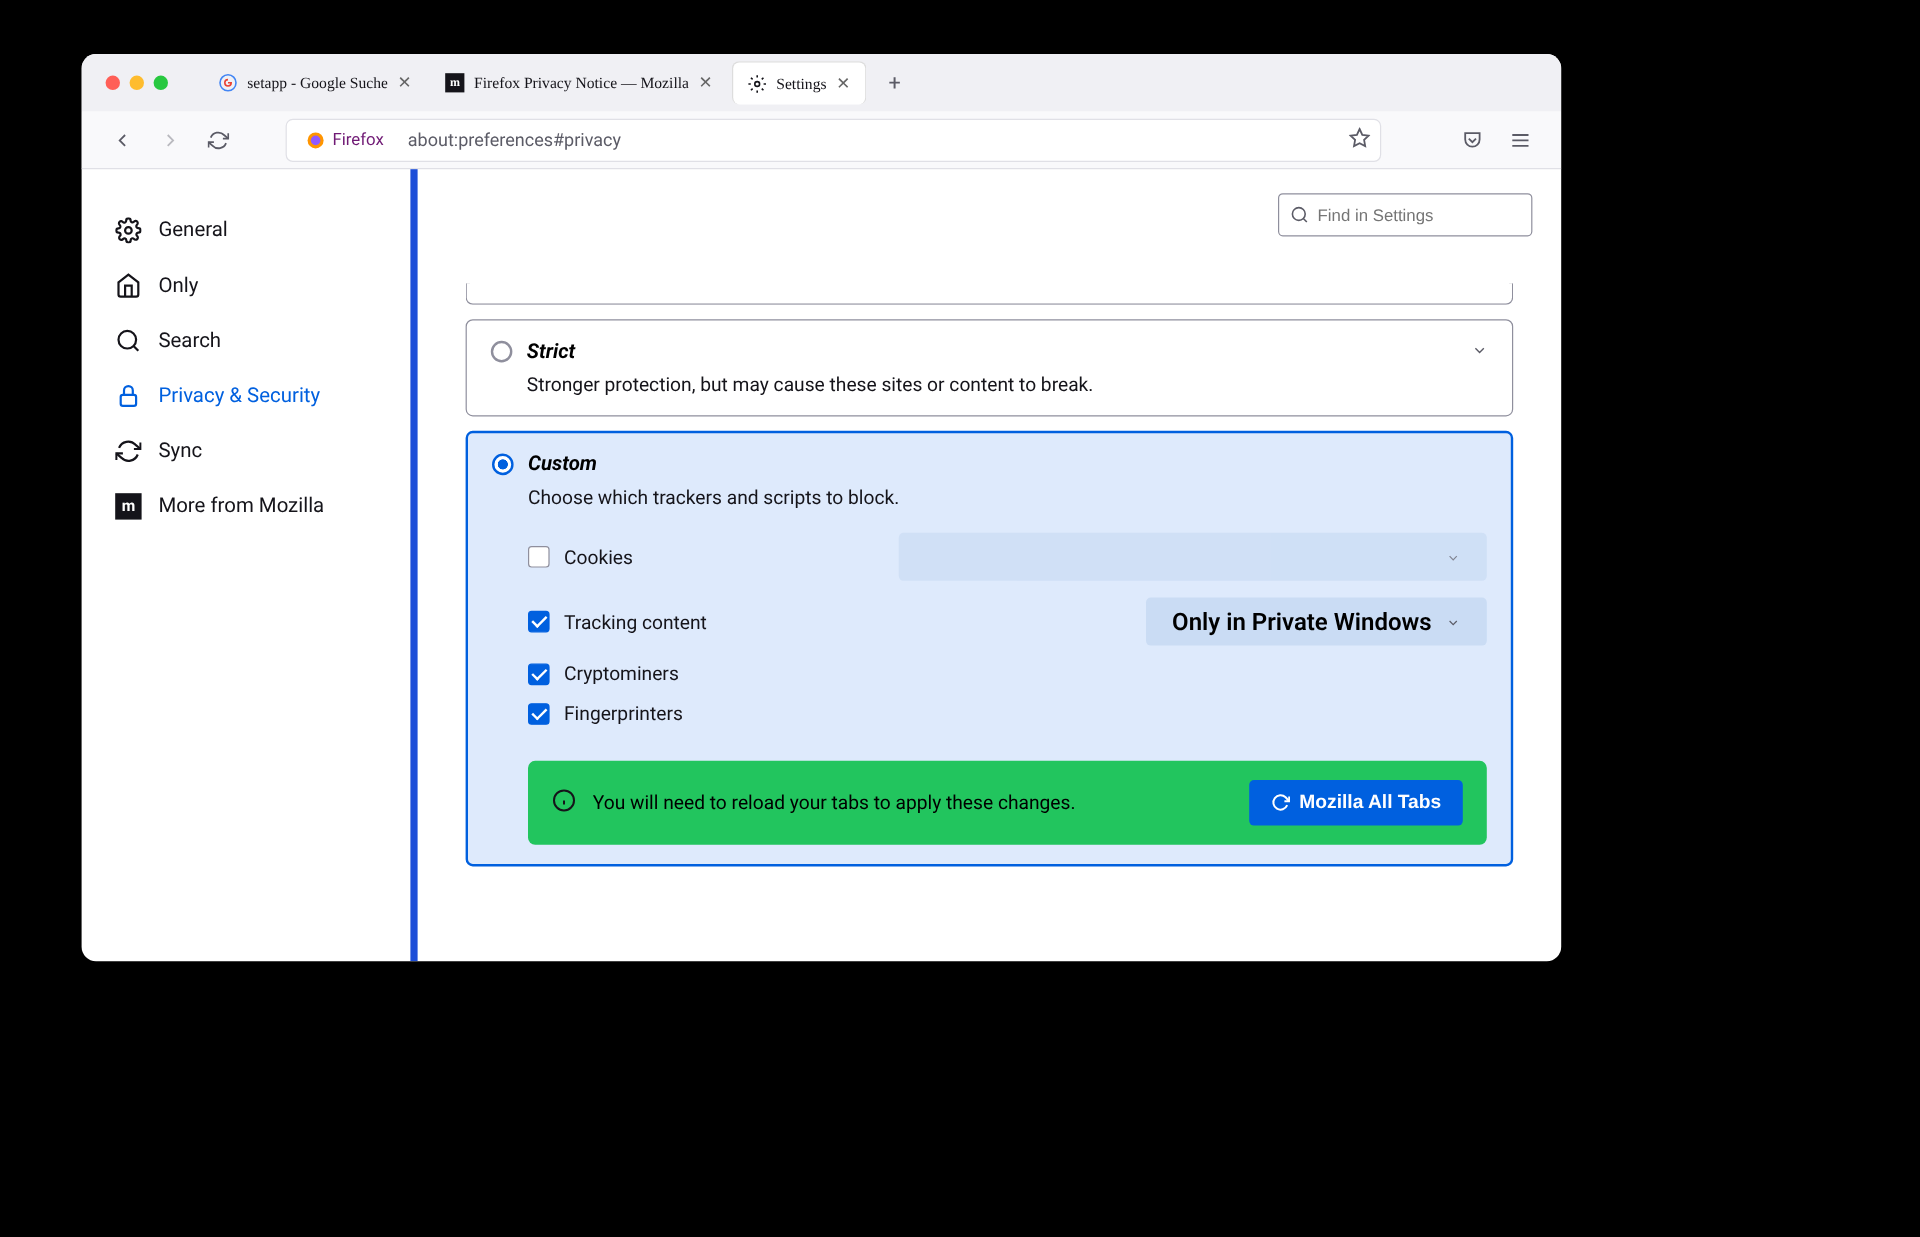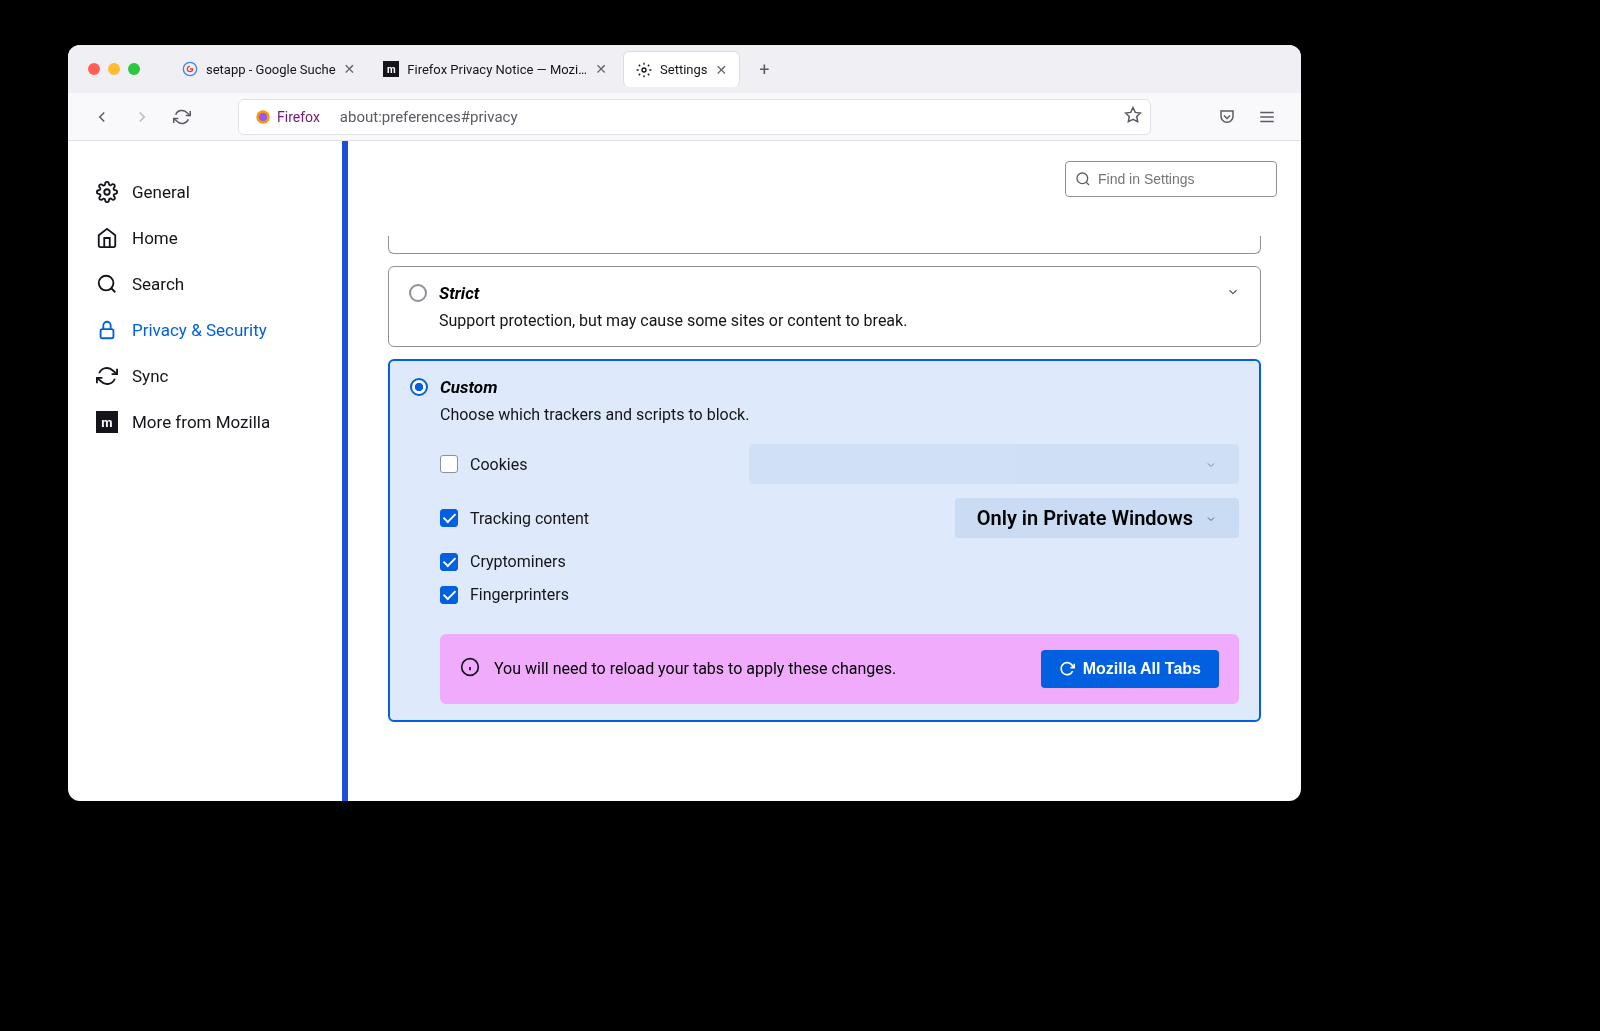--- a/index.html
+++ b/index.html
@@ -38,20 +38,21 @@
   display: flex;
   align-items: center;
   padding: 0 12px;
   height: 36px;
   margin-right: 4px;
   border-radius: 6px;
   font-size: 13px;
   color: #15141a;
   gap: 8px;
   min-width: 0;
+  font-family: Liberation Serif, serif;
 }
 .tab.active {
   background: #fff;
   border: 1px solid #ddd;
   border-bottom: none;
 }
 .tab .favicon { width: 16px; height: 16px; flex-shrink: 0; display:flex; align-items:center; justify-content:center;}
 .tab .title { white-space: nowrap; overflow: hidden; text-overflow: ellipsis; max-width: 180px; }
 .tab .close-x { color: #666; cursor: pointer; font-size: 14px;}
 .newtab { width: 28px; height: 28px; display:flex; align-items:center; justify-content:center; color:#5b5b66; font-size:18px; cursor:pointer; margin-left:6px;}
@@ -185,21 +186,21 @@
   font-size: 20px; font-weight:600;
   cursor:pointer;
   min-width: 240px;
   justify-content: space-between;
 }
 .opt-select.disabled { opacity: 0.7; }
 .opt-select .chev { color:#5b5b66; }
 .reload-box {
   margin-left: 30px;
   margin-top: 30px;
-  background: #f0abfc;
+  background: #22c55e;
   border-radius: 6px;
   padding: 16px 20px;
   display:flex;
   align-items:center;
   gap: 14px;
 }
 .reload-box .info-icon { flex-shrink:0; color:#15141a;}
 .reload-box .msg { font-size: 16px; flex:1; line-height:1.5; }
 .reload-btn {
   background: #0060df;
@@ -316,21 +317,21 @@
             </span>
           <span>General</span>
         </div>
         <div class="side-item">
           <span class="icon">
               <svg viewBox="0 0 24 24" fill="none" stroke="currentColor" stroke-width="2">
                 <path d="M3 9l9-7 9 7v11a2 2 0 0 1-2 2H5a2 2 0 0 1-2-2z"></path>
                 <polyline points="9 22 9 12 15 12 15 22"></polyline>
               </svg>
             </span>
-          <span>Home</span>
+          <span>Only</span>
         </div>
         <div class="side-item">
           <span class="icon">
               <svg viewBox="0 0 24 24" fill="none" stroke="currentColor" stroke-width="2">
                 <circle cx="11" cy="11" r="8"></circle>
                 <line x1="21" y1="21" x2="16.65" y2="16.65"></line>
               </svg>
             </span>
           <span>Search</span>
         </div>
@@ -379,21 +380,21 @@
         <div class="panel">
           <div class="panel-header">
             <span class="radio"></span>
             <span class="title">Strict</span>
             <span class="chev">
               <svg width="14" height="14" viewBox="0 0 24 24" fill="none" stroke="currentColor" stroke-width="2">
                   <polyline points="6 9 12 15 18 9"></polyline>
                 </svg>
             </span>
           </div>
-          <div class="panel-desc">Support protection, but may cause some sites or content to break.</div>
+          <div class="panel-desc">Stronger protection, but may cause these sites or content to break.</div>
         </div>
 
         <div class="panel custom">
           <div class="panel-header">
             <span class="radio"></span>
             <span class="title">Custom</span>
           </div>
           <div class="panel-desc">Choose which trackers and scripts to block.</div>
 
           <div class="custom-opts">

